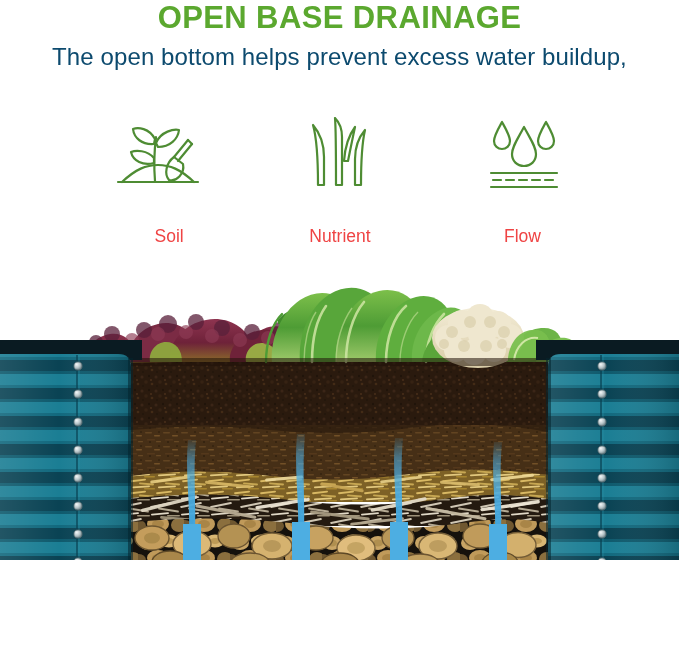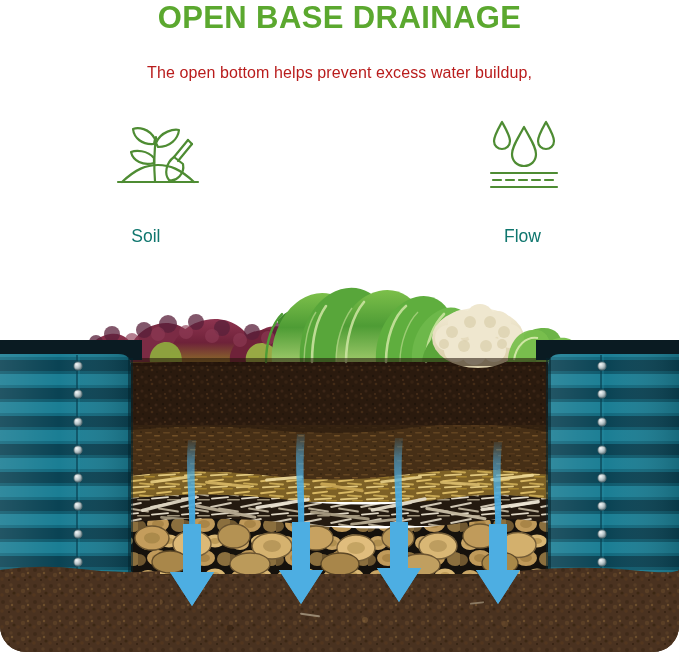--- a/index.html
+++ b/index.html
@@ -7,45 +7,44 @@
     padding: 0;
     background: #ffffff;
   }
   body {
     font-family: "Liberation Sans", sans-serif;
     -webkit-font-smoothing: antialiased;
   }
   #page {
     position: relative;
     width: 679px;
-    height: 652px;
+    height: 560px;
     overflow: hidden;
     background: #ffffff;
-    border-radius: 26px;
   }
 
   
   #header { position: absolute; left: 0; top: 0; width: 679px; }
   #title {
     text-align: center;
     font-size: 31px;
     letter-spacing: 0.4px;
     font-weight: 700;
     color: #5ba82f;
     margin: 0;
     padding-top: 1px;
     line-height: 34px;
     font-family: "Liberation Sans", sans-serif;
   }
   #subtitle {
     text-align: center;
-    font-size: 16px;
-    color: #b91c1c;
+    font-size: 24px;
+    color: #0c4a6e;
     line-height: 27px;
-    margin: 24px auto 0 auto;
+    margin: 8px auto 0 auto;
     width: 600px;
     font-weight: 400;
     letter-spacing: 0.1px;
   }
 
   
   #features {
     position: absolute;
     left: 70px;
     top: 117px;
@@ -60,24 +59,24 @@
     align-items: center;
   }
   .feature-icon {
     height: 72px;
     display: flex;
     align-items: flex-end;
     justify-content: center;
   }
   .feature-label {
     margin-top: 11px;
-    text-align: left;
+    text-align: right;
     font-size: 17.5px;
     line-height: 24px;
-    color: #0f766e;
+    color: #ef4444;
     font-weight: 400;
     white-space: pre-line;
   }
 
   
   #illustration {
     position: absolute;
     left: 0;
     top: 262px;
     width: 679px;
@@ -123,20 +122,40 @@
             <path d="M58 40 C 50 46, 48 57, 53 63 C 60 65, 69 57, 67 47 Z"></path>
           </g>
         </svg>
       </div>
       <div class="feature-label">
         <div>Soil</div>
         <div>Layers</div>
       </div>
     </div>
 
+    <div class="feature">
+      <div class="feature-icon">
+        <svg width="70" height="72" viewBox="0 0 70 72">
+          <g fill="none" stroke="#4e8c33" stroke-width="2.2" stroke-linecap="round" stroke-linejoin="round">
+
+            <path d="M19 68 L 19 40 C 19 26, 14 15, 8 8 C 12 22, 13 38, 13 68 Z"></path>
+
+            <path d="M37 68 L 37 20 C 37 12, 34 5, 30 1 C 31 12, 31 30, 31 68 Z"></path>
+
+            <path d="M39 44 C 40 30, 44 18, 50 10 C 47 24, 45 34, 43 44 Z"></path>
+
+            <path d="M50 68 L 50 42 C 50 30, 54 20, 60 13 C 57 26, 56 42, 56 68 Z"></path>
+          </g>
+        </svg>
+      </div>
+      <div class="feature-label">
+        <div>Nutrient</div>
+        <div>Access</div>
+      </div>
+    </div>
 
     <div class="feature">
       <div class="feature-icon">
         <svg width="80" height="72" viewBox="0 0 80 72">
           <g fill="none" stroke="#4e8c33" stroke-width="2.2" stroke-linecap="round" stroke-linejoin="round">
 
             <path d="M19 5 C 14 14, 11 19, 11 24 C 11 29, 15 32, 19 32 C 23 32, 27 29, 27 24 C 27 19, 24 14, 19 5 Z"></path>
 
             <path d="M41 10 C 34 23, 29 30, 29 37 C 29 44, 34 49, 41 49 C 48 49, 53 44, 53 37 C 53 30, 48 23, 41 10 Z"></path>
 

